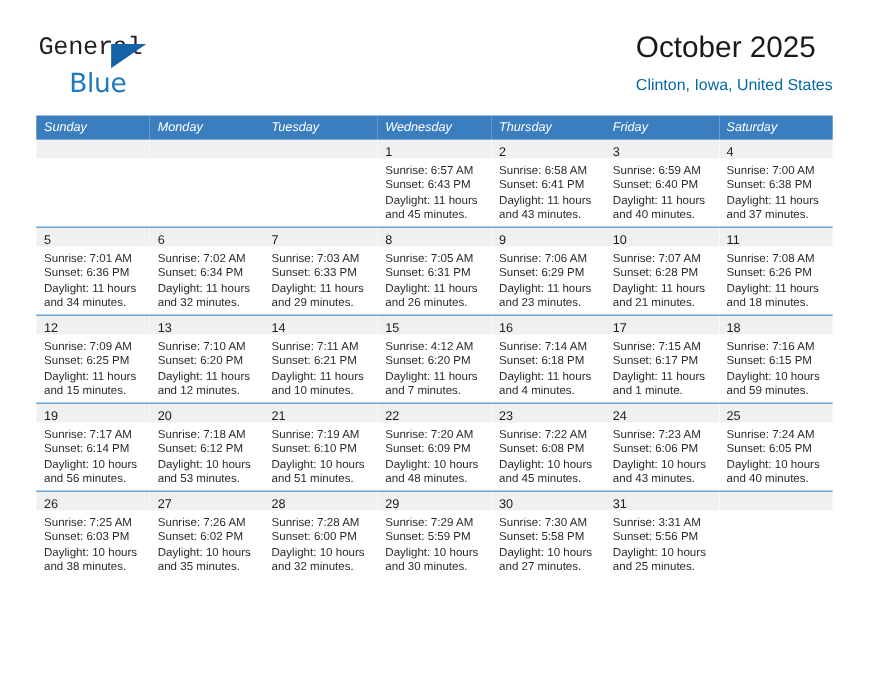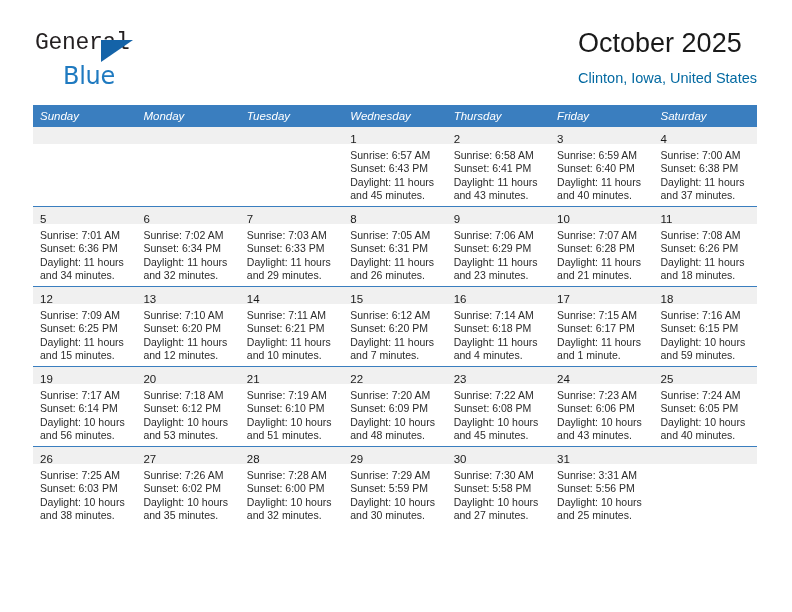--- a/index.html
+++ b/index.html
@@ -308,21 +308,21 @@
             <div class="cell-body">
               <div class="cell-line">Sunrise: 7:11 AM</div>
               <div class="cell-line">Sunset: 6:21 PM</div>
               <div class="cell-line">Daylight: 11 hours</div>
               <div class="cell-line">and 10 minutes.</div>
             </div>
           </td>
           <td>
             <div class="daynum-band"><span class="daynum">15</span></div>
             <div class="cell-body">
-              <div class="cell-line">Sunrise: 6:12 AM</div>
+              <div class="cell-line">Sunrise: 4:12 AM</div>
               <div class="cell-line">Sunset: 6:20 PM</div>
               <div class="cell-line">Daylight: 11 hours</div>
               <div class="cell-line">and 7 minutes.</div>
             </div>
           </td>
           <td>
             <div class="daynum-band"><span class="daynum">16</span></div>
             <div class="cell-body">
               <div class="cell-line">Sunrise: 7:14 AM</div>
               <div class="cell-line">Sunset: 6:18 PM</div>

